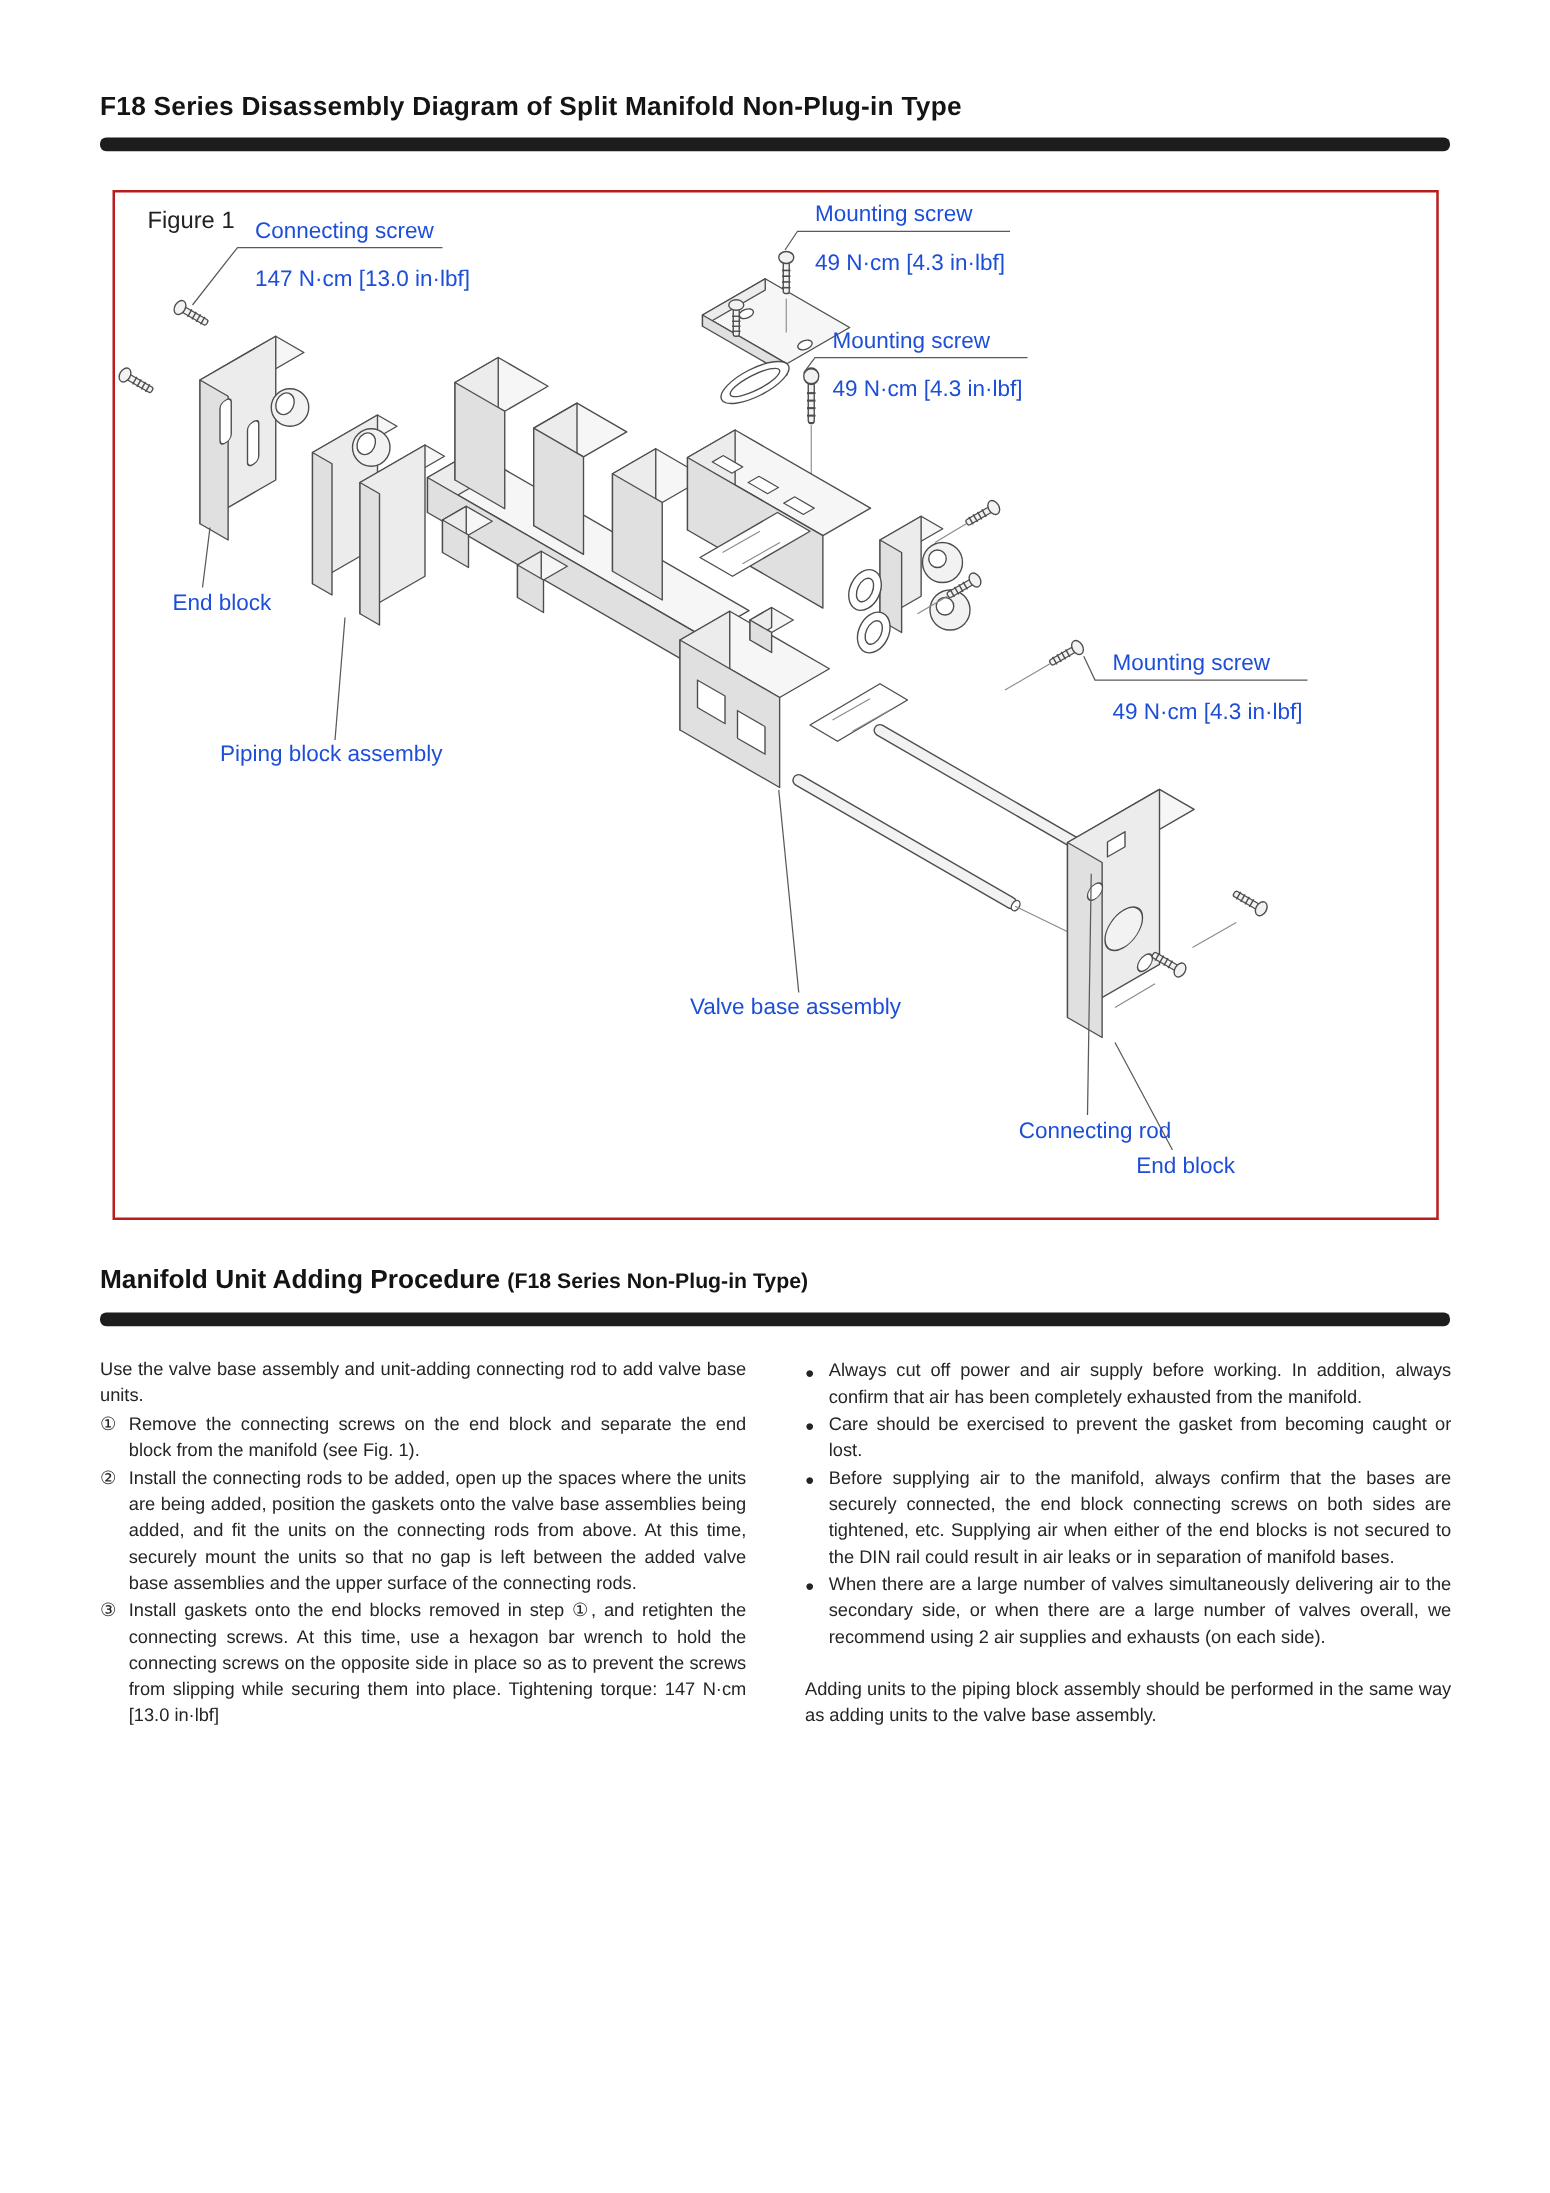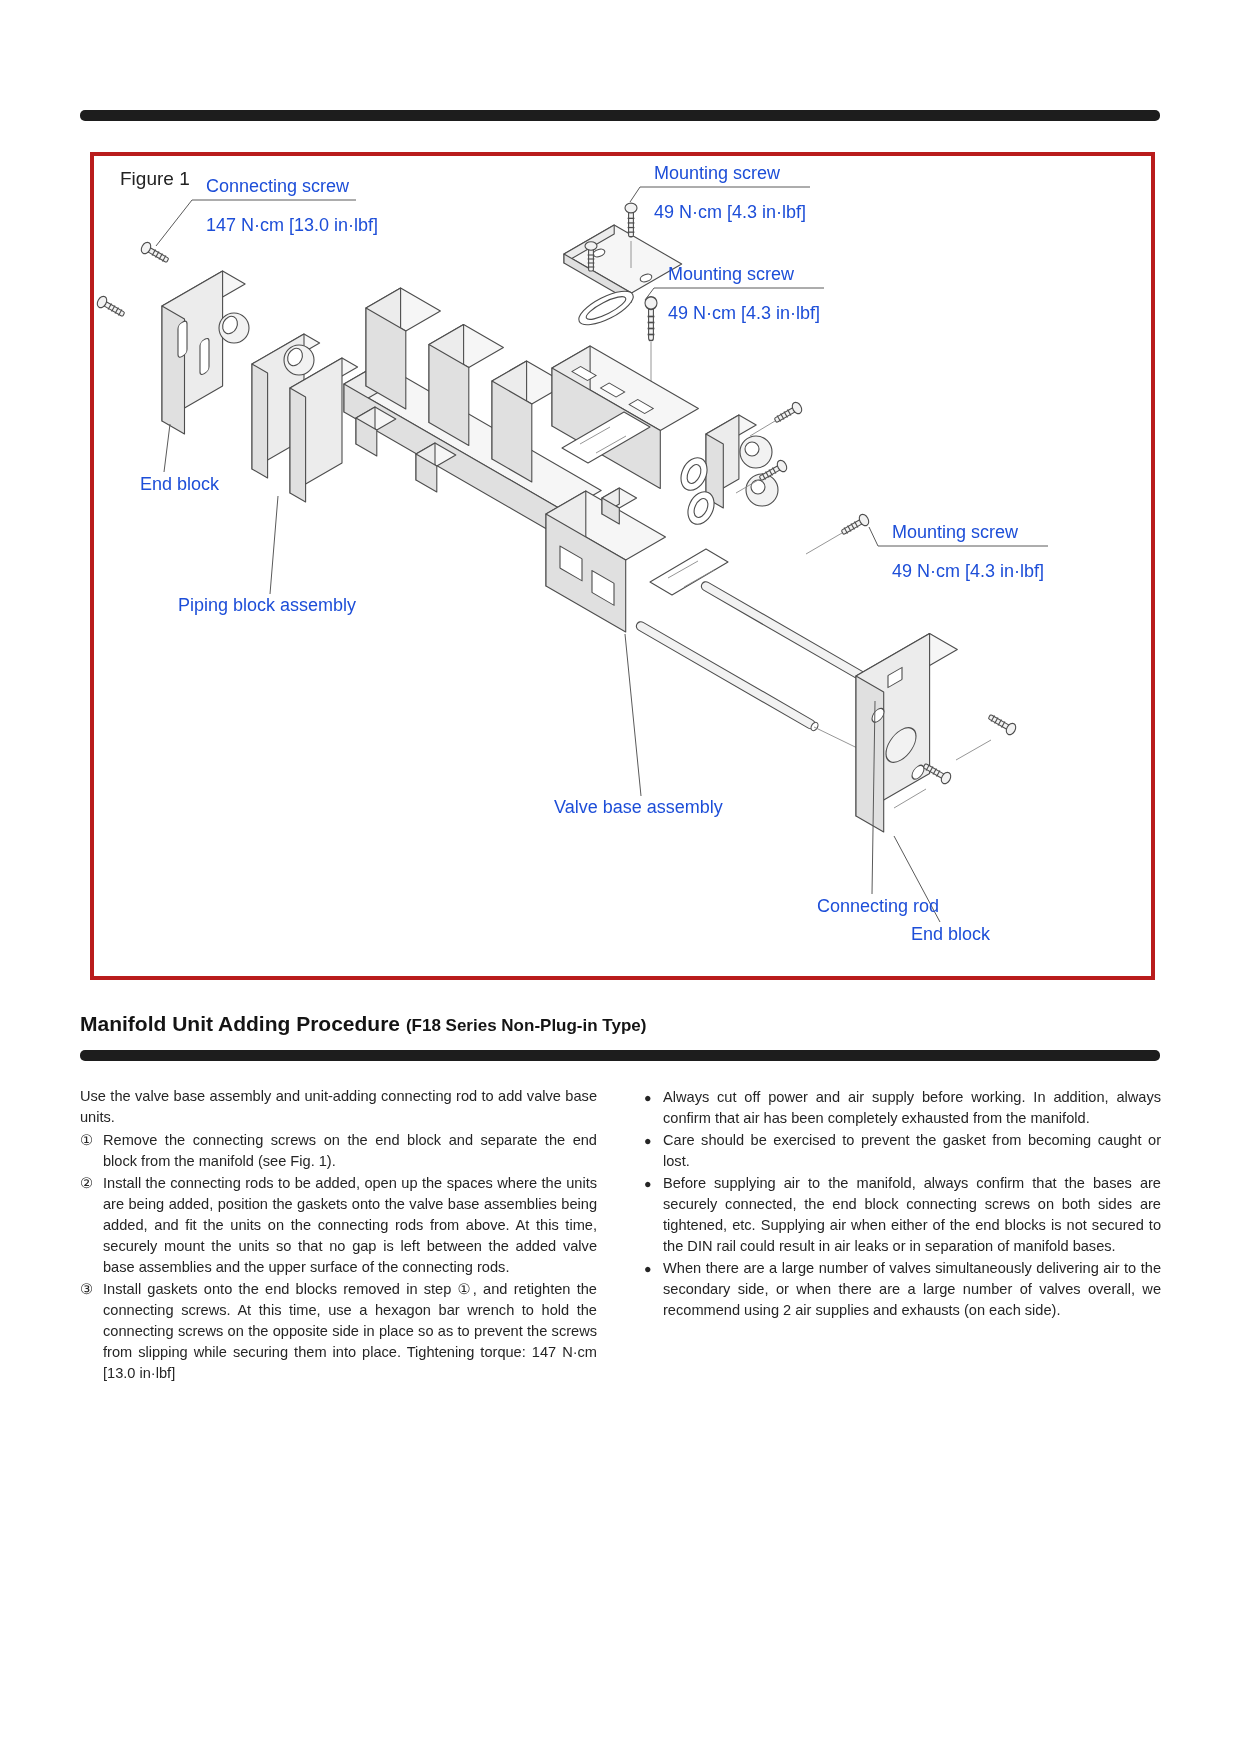--- a/index.html
+++ b/index.html
@@ -9,21 +9,21 @@
     overflow:hidden;
   }
   
   .h1{position:absolute;left:80px;top:74px;font-size:21px;font-weight:bold;color:#141414;letter-spacing:.2px;}
   .bar{position:absolute;left:80px;width:1080px;height:11px;background:#1d1d1d;border-radius:5px;}
   .bar1{top:110px;}
   .h2{position:absolute;left:80px;top:1012px;font-size:21px;font-weight:bold;color:#141414;}
   .h2 .sub{font-size:17px;}
   .bar2{top:1050px;}
   
-  .figbox{position:absolute;left:90px;top:152px;width:1057px;height:820px;border:4px solid #b91c1c;background:#fff;}
+  .figbox{position:absolute;left:90px;top:152px;width:1057px;height:820px;border:2px solid #b91c1c;background:#fff;}
   .figcap{position:absolute;left:26px;top:12px;font-size:19px;color:#222;}
   .figsvg{position:absolute;left:0;top:0;width:100%;height:100%;}
   .flabel{position:absolute;font-size:18px;color:#1d4ed8;line-height:17px;white-space:nowrap;}
   .flabel .torq{margin-top:22px;}
   
   .col{position:absolute;top:1086px;width:517px;font-size:14.6px;line-height:21px;color:#252525;}
   .col-left{left:80px;}
   .col-right{left:644px;}
   .colhead{font-size:17.5px;font-weight:bold;color:#161616;margin:0 0 7px 0;}
   .colhead .sq{font-size:15px;margin-right:7px;position:relative;top:-1px;}
@@ -43,20 +43,21 @@
   .art{stroke:#4d4d4d;stroke-width:1.1;stroke-linejoin:round;}
   .fT{fill:#f6f6f6;} .fE{fill:#ececec;} .fF{fill:#e0e0e0;} .fW{fill:#ffffff;} .fP{fill:#f2f2f2;}
   .ld{stroke:#5a5a5a;stroke-width:1;fill:none;}
   .thin{stroke:#8a8a8a;stroke-width:.9;fill:none;}
 </style>
 </head>
 <body>
 
 <div class="page">
 
+  <div class="h1">F18 Series Disassembly Diagram of Split Manifold Non-Plug-in Type</div>
   <div class="bar bar1"></div>
 
   <div class="figbox">
     <div class="figcap">Figure 1</div>
 
     <svg class="figsvg" viewBox="0 0 1057 820">
       <defs>
         <g id="scr" class="art fP">
           <rect x="3" y="-2.4" width="22" height="4.8" rx="1.6"></rect>
           <line x1="9" y1="-3.4" x2="9" y2="3.4"></line>
@@ -279,16 +280,17 @@
       <div class="bullet-text">Care should be exercised to prevent the gasket from becoming caught or lost.</div>
     </div>
     <div class="bullet">
       <div class="bullet-mark">●</div>
       <div class="bullet-text">Before supplying air to the manifold, always confirm that the bases are securely connected, the end block connecting screws on both sides are tightened, etc. Supplying air when either of the end blocks is not secured to the DIN rail could result in air leaks or in separation of manifold bases.</div>
     </div>
     <div class="bullet">
       <div class="bullet-mark">●</div>
       <div class="bullet-text">When there are a large number of valves simultaneously delivering air to the secondary side, or when there are a large number of valves overall, we recommend using 2 air supplies and exhausts (on each side).</div>
     </div>
+    <div class="closing">Adding units to the piping block assembly should be performed in the same way as adding units to the valve base assembly.</div>
   </div>
 
 
 </div>
 
 </body></html>

